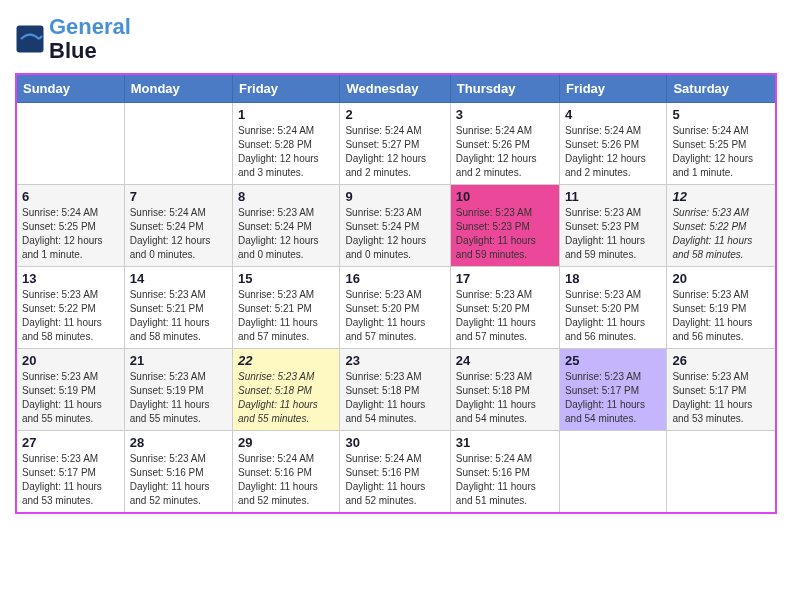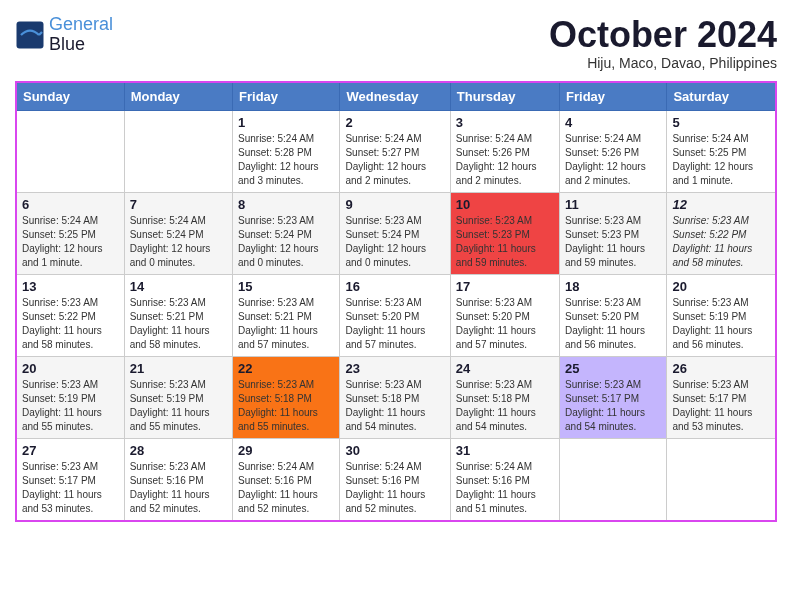--- a/index.html
+++ b/index.html
@@ -14,22 +14,22 @@
       display: flex;
       justify-content: space-between;
       align-items: flex-start;
       margin-bottom: 10px;
     }
     .logo {
       display: flex;
       align-items: center;
     }
     .logo-text {
-      font-size: 18px;
-      font-weight: normal;
+      font-size: 22px;
+      font-weight: bold;
       color: #1a1a2e;
       line-height: 1.1;
     }
     .logo-text span {
       color: #4a90d9;
     }
     .logo-icon {
       width: 30px;
       height: 30px;
       margin-right: 4px;
@@ -90,24 +90,20 @@
     <svg class="logo-icon" viewBox="0 0 40 40">
       <rect x="2" y="2" width="36" height="36" rx="4" fill="#1a3a6e"></rect>
       <path d="M8 20 Q20 8 32 20" stroke="#4a90d9" stroke-width="3" fill="none"></path>
       <path d="M32 20 L36 16" stroke="#4a90d9" stroke-width="3" fill="none"></path>
     </svg>
     <div class="logo-text">
       <div><span>General</span></div>
       <div style="color:#1a1a2e">Blue</div>
     </div>
   </div>
-  <div class="title-section">
-    <div class="month-title">October 2024</div>
-    <div class="location">Hiju, Maco, Davao, Philippines</div>
-  </div>
 </div>
 
 <table class="calendar">
   <thead>
     <tr>
     <th>Sunday</th>
         <th>Monday</th>
         <th>Friday</th>
         <th>Wednesday</th>
         <th>Thursday</th>
@@ -177,21 +173,21 @@
 Daylight: 12 hours
 and 0 minutes.</div>
         </td>
         <td style="background-color: rgb(245, 245, 245);">
           <div class="day-number">9</div>
           <div class="day-info" style="white-space: pre-line;">Sunrise: 5:23 AM
 Sunset: 5:24 PM
 Daylight: 12 hours
 and 0 minutes.</div>
         </td>
-        <td style="background-color: #ef4444;">
+        <td style="background-color: #ec4899;">
           <div class="day-number">10</div>
           <div class="day-info" style="white-space: pre-line;">Sunrise: 5:23 AM
 Sunset: 5:23 PM
 Daylight: 11 hours
 and 59 minutes.</div>
         </td>
         <td style="background-color: rgb(245, 245, 245);">
           <div class="day-number">11</div>
           <div class="day-info" style="white-space: pre-line;">Sunrise: 5:23 AM
 Sunset: 5:23 PM
@@ -265,21 +261,21 @@
 Daylight: 11 hours
 and 55 minutes.</div>
         </td>
         <td style="background-color: rgb(245, 245, 245);">
           <div class="day-number">21</div>
           <div class="day-info" style="white-space: pre-line;">Sunrise: 5:23 AM
 Sunset: 5:19 PM
 Daylight: 11 hours
 and 55 minutes.</div>
         </td>
-        <td style="background-color: #f97316;">
+        <td style="background-color: #fef9c3; font-style: italic;">
           <div class="day-number">22</div>
           <div class="day-info" style="white-space: pre-line;">Sunrise: 5:23 AM
 Sunset: 5:18 PM
 Daylight: 11 hours
 and 55 minutes.</div>
         </td>
         <td style="background-color: rgb(245, 245, 245);">
           <div class="day-number">23</div>
           <div class="day-info" style="white-space: pre-line;">Sunrise: 5:23 AM
 Sunset: 5:18 PM

